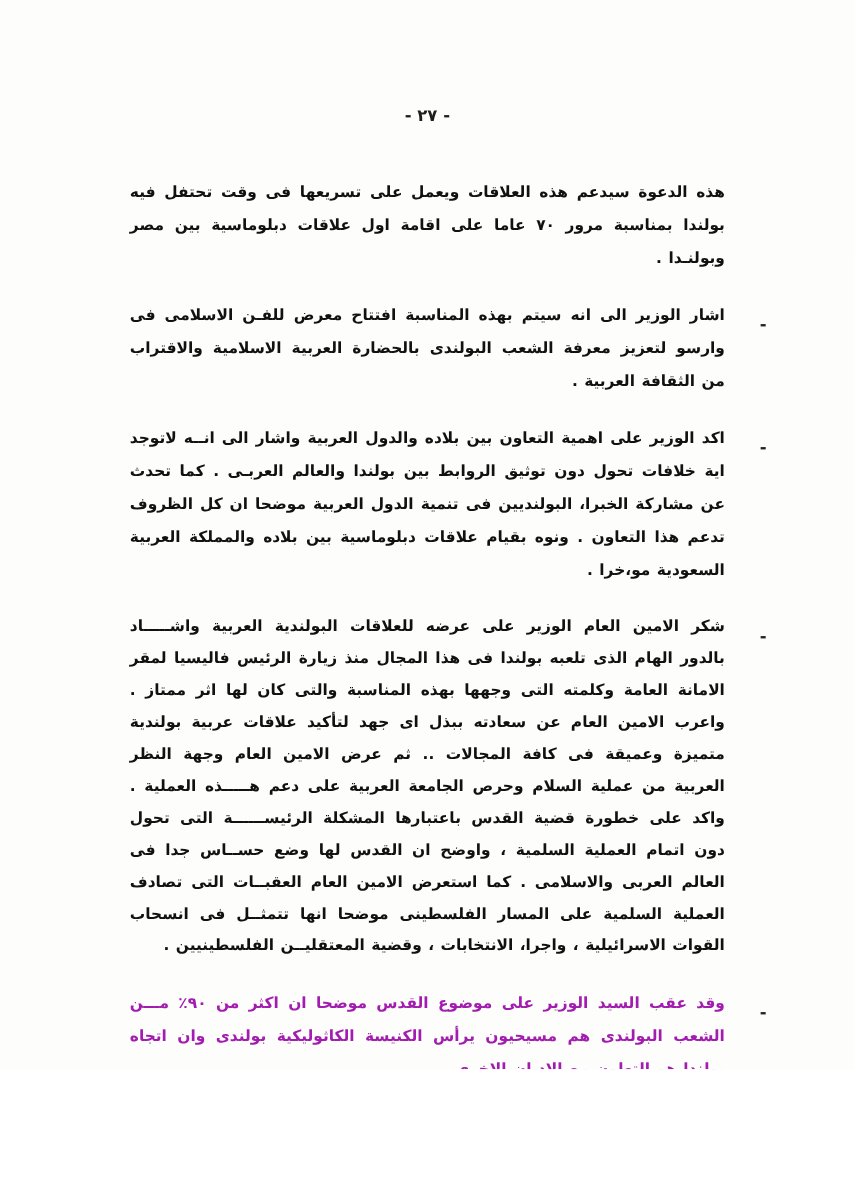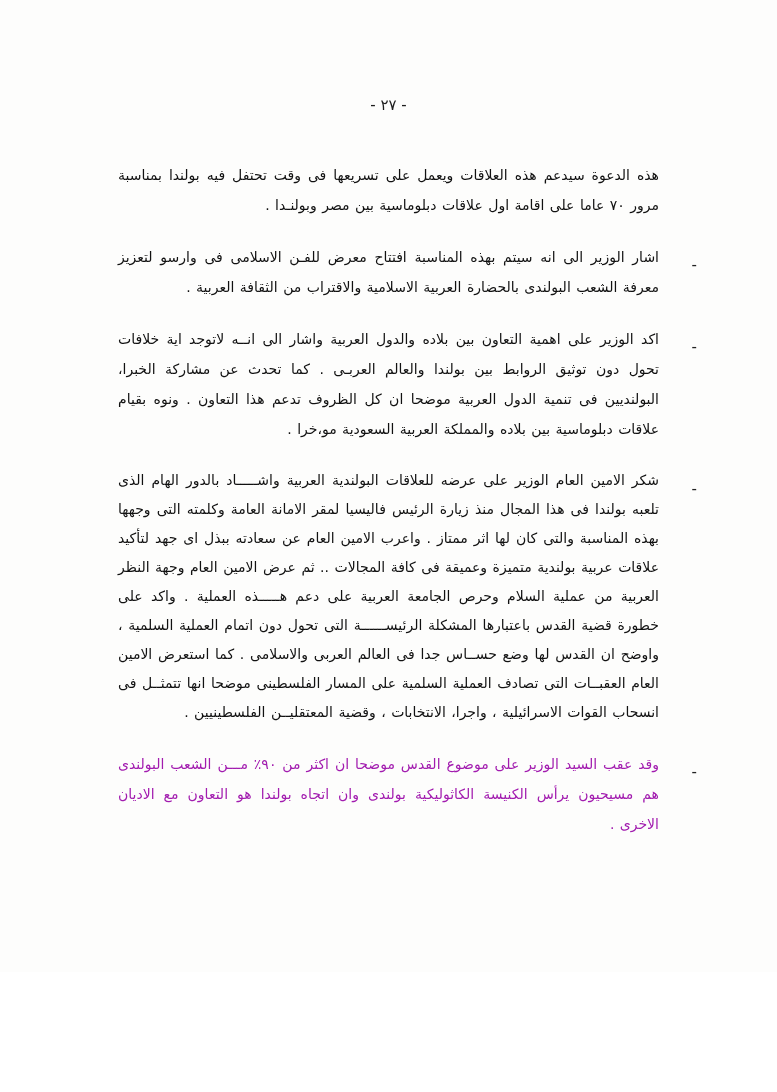--- a/index.html
+++ b/index.html
@@ -8,20 +8,21 @@
     background: #ffffff;
   }
   .page {
     position: relative;
     width: 777px;
     height: 972px;
     background: #fdfdfc;
     overflow: hidden;
     font-family: "DejaVu Sans", sans-serif;
     color: #1a1a1a;
+    font-weight: bold;
   }
   .page-number {
     position: absolute;
     top: 96px;
     left: 0;
     right: 0;
     text-align: center;
     font-size: 15px;
     letter-spacing: 1px;
     color: #1d1d1d;

